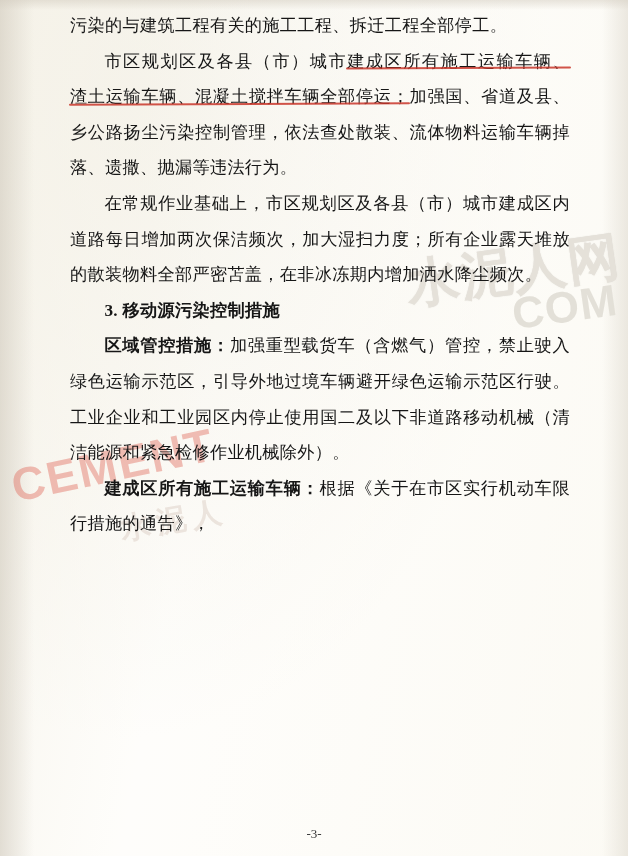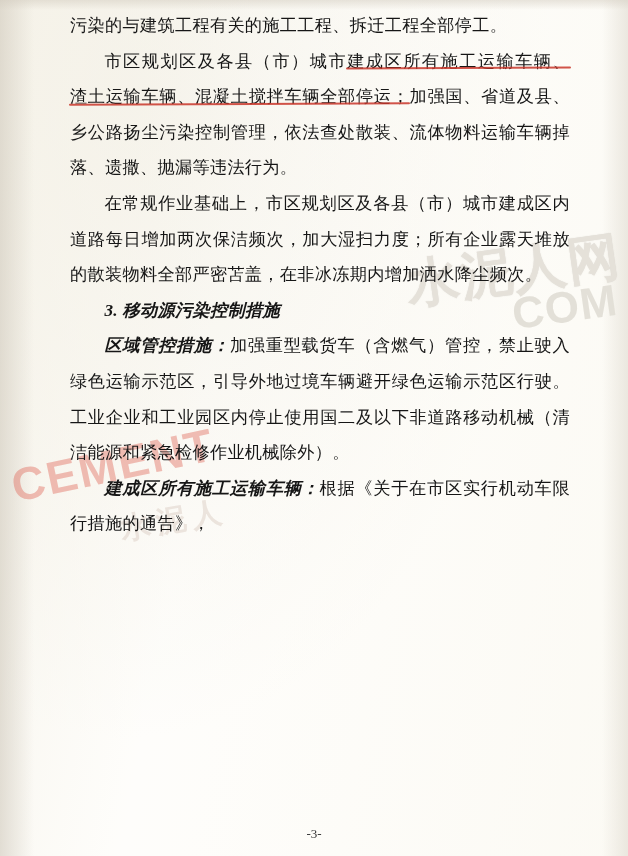--- a/index.html
+++ b/index.html
@@ -43,21 +43,20 @@
   }
   .para {
     margin: 0;
     text-indent: 0;
   }
   .ind {
     text-indent: 2em;
   }
   .b {
     font-weight: bold;
-    font-style: italic;
   }
   
   .ul {
     position: relative;
     white-space: nowrap;
   }
   .ul::after {
     content: "";
     position: absolute;
     left: -1px;

